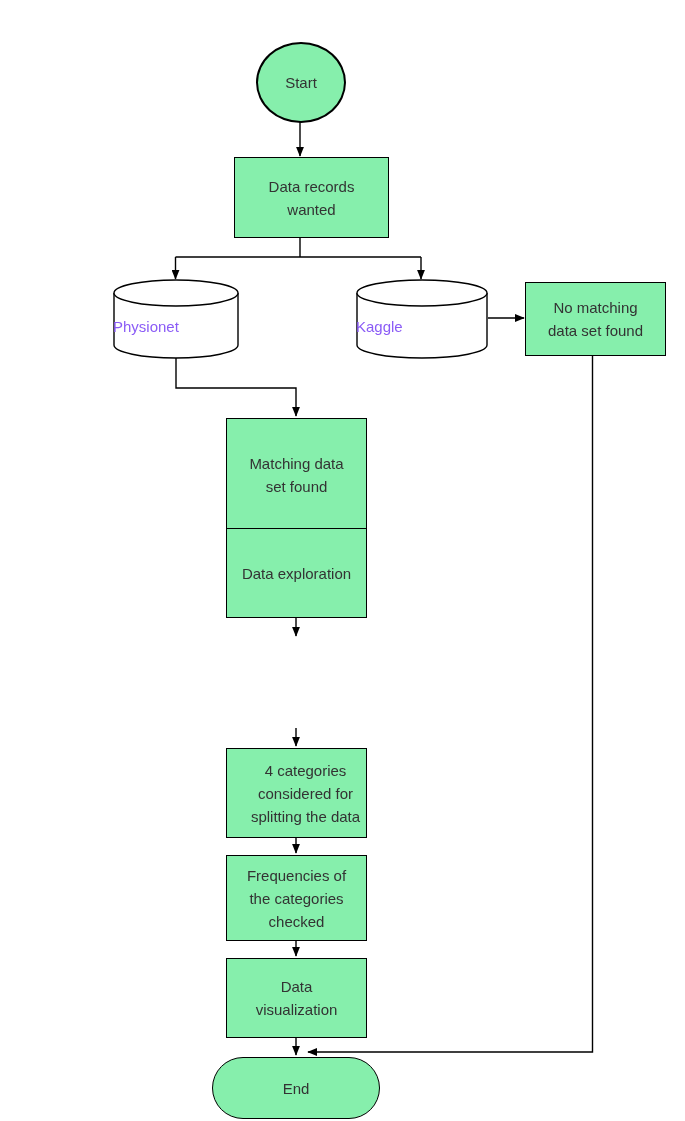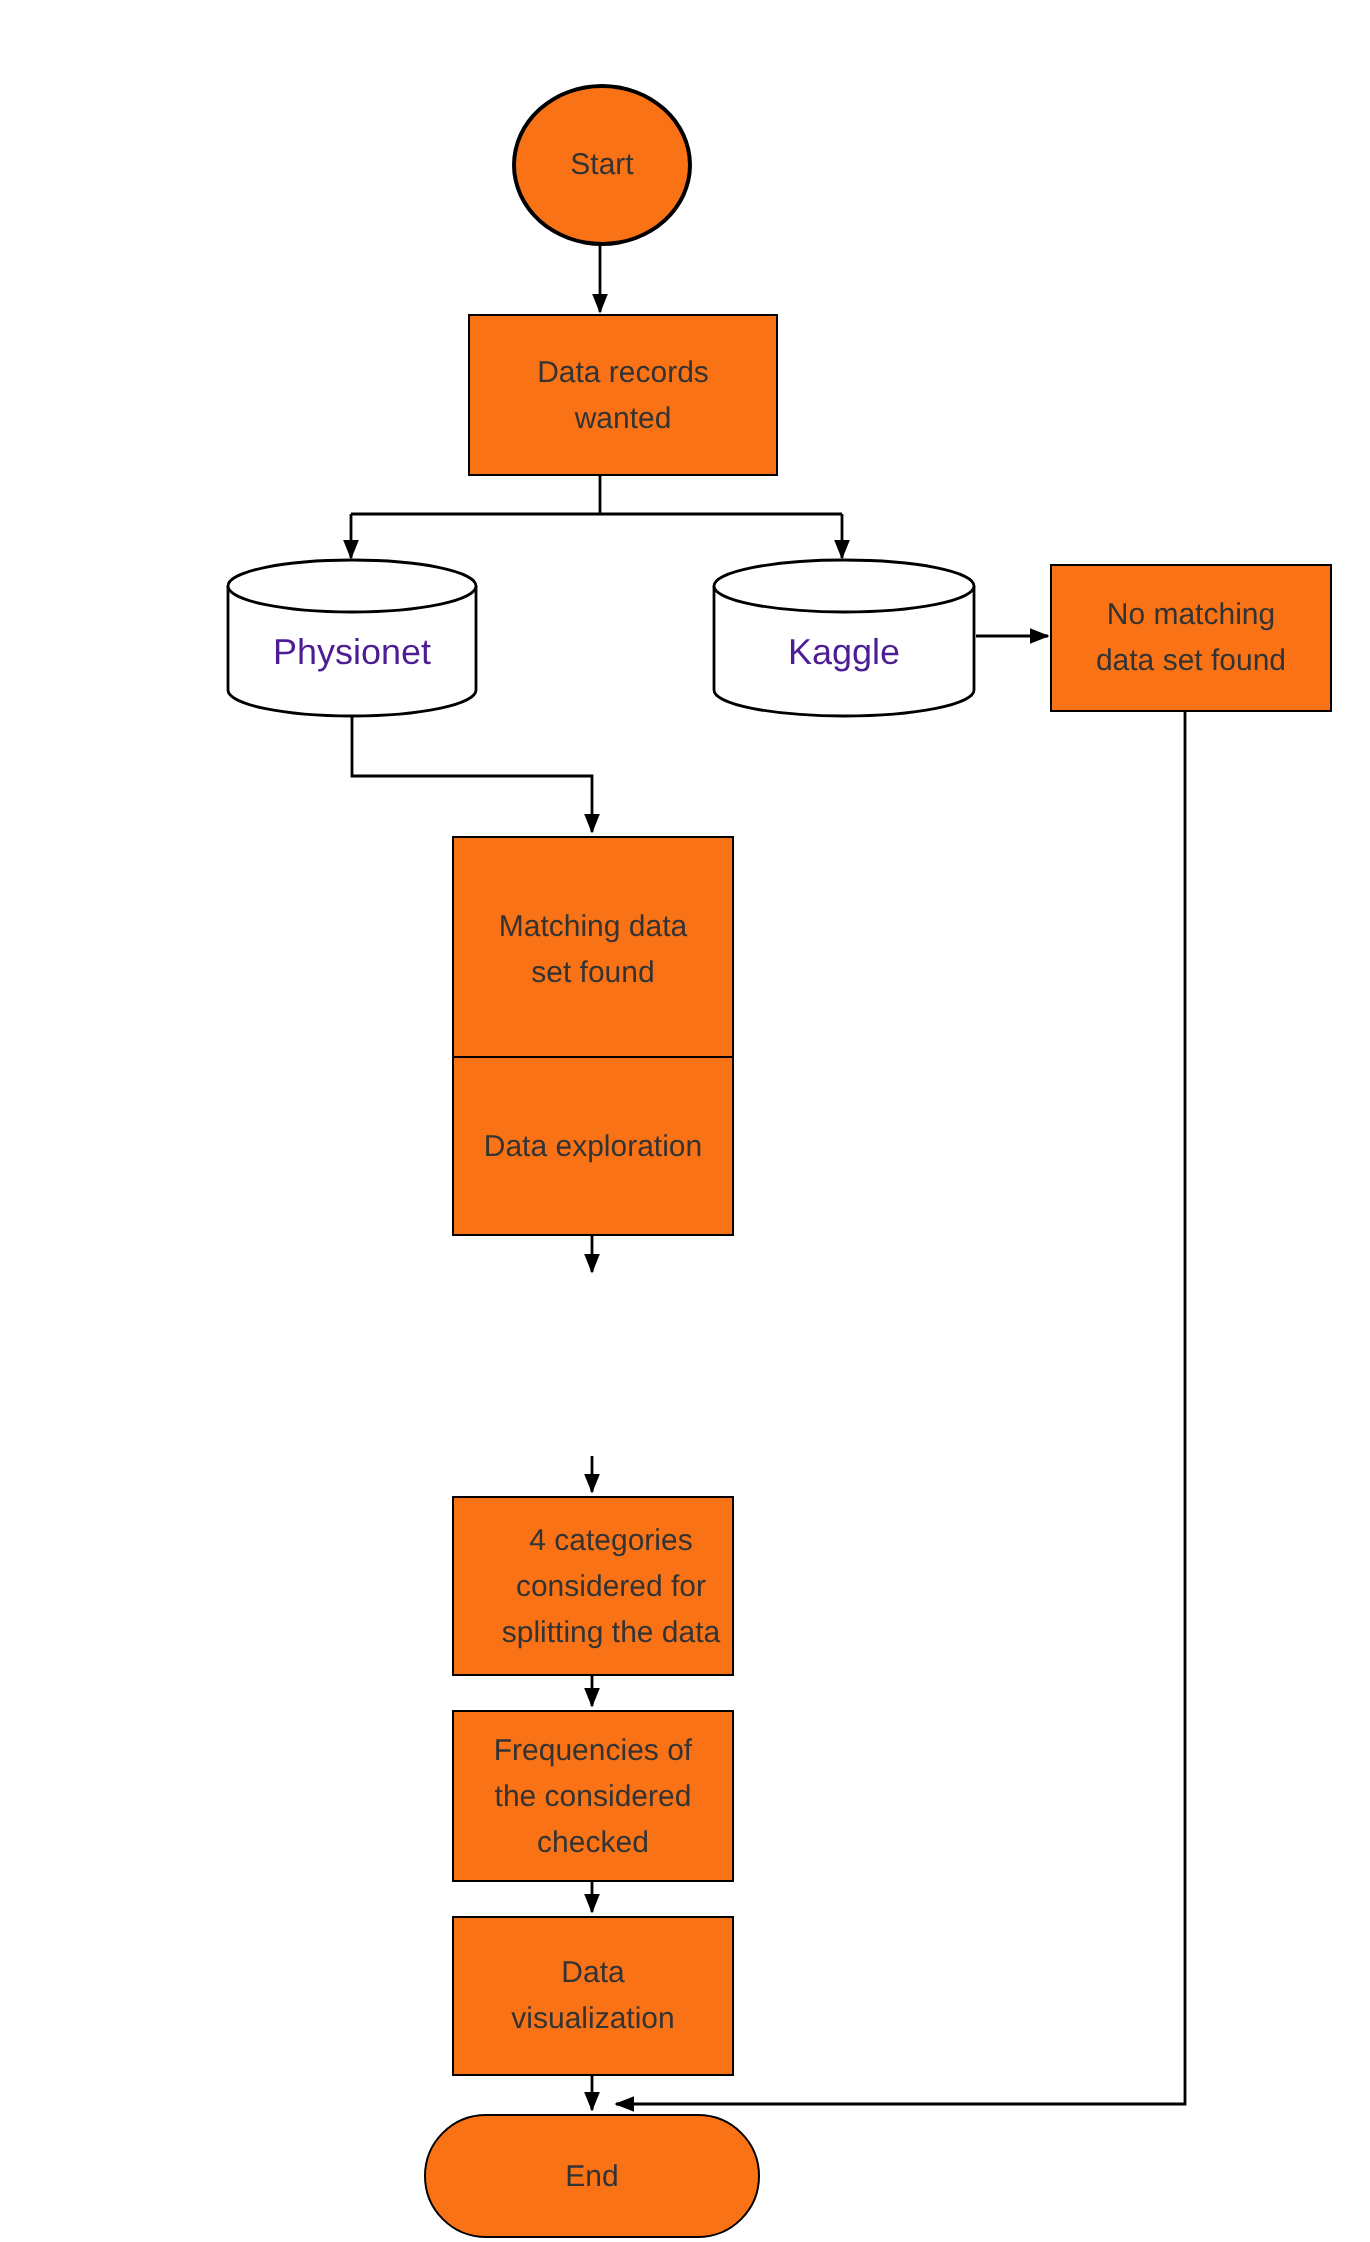--- a/index.html
+++ b/index.html
@@ -35,21 +35,21 @@
     box-sizing: border-box;
     display: flex;
     align-items: center;
     justify-content: center;
     text-align: center;
     color: #333333;
     font-size: 15px;
     line-height: 23px;
     font-family: "Liberation Sans", sans-serif;
     white-space: pre-line;
-    background: #f97316;
+    background: #86efac;
   }
   .node-process {
     border: 1.4px solid #000000;
   }
   .node-start {
     border: 2.4px solid #000000;
     border-radius: 50%;
   }
   .node-end {
     border: 1.4px solid #000000;
@@ -61,23 +61,23 @@
   }
   .db-svg {
     position: absolute;
     left: 0;
     top: 0;
   }
   .db-label {
     position: relative;
     z-index: 2;
     width: 100%;
-    text-align: center;
-    color: #4c1d95;
-    font-size: 18px;
+    text-align: left;
+    color: #8b5cf6;
+    font-size: 15px;
     line-height: 23px;
   }
 </style>
 </head>
 <body>
 
 <div id="flow-root">
 
   <svg class="edge-layer" width="685" height="1121" viewBox="0 0 685 1121" xmlns="http://www.w3.org/2000/svg">
     <defs>
@@ -157,21 +157,21 @@
 
 
   <div class="node node-process" style="left:226px; top:748px; width:141px; height:90px;padding-left:18px;">
     <span>4 categories
 considered for
 splitting the data</span>
   </div>
 
   <div class="node node-process" style="left:226px; top:855px; width:141px; height:86px;">
     <span>Frequencies of
-the considered
+the categories
 checked</span>
   </div>
 
   <div class="node node-process" style="left:226px; top:958px; width:141px; height:80px;">
     <span>Data
 visualization</span>
   </div>
 
   <div class="node node-end" style="left:212px; top:1057px; width:168px; height:62px;">
     <span>End</span>

